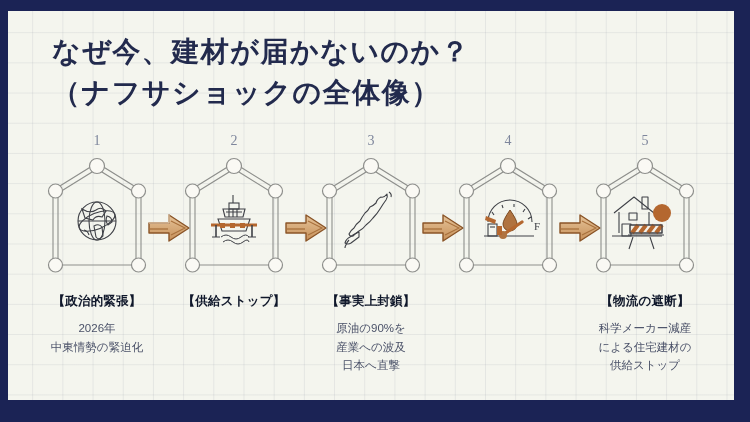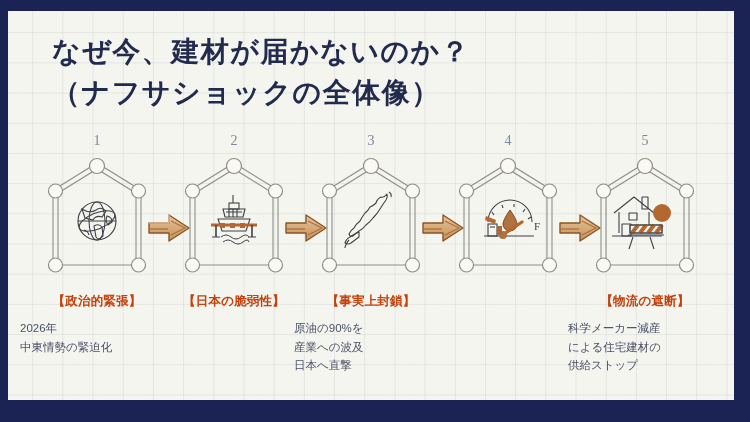--- a/index.html
+++ b/index.html
@@ -69,27 +69,27 @@
     position:absolute;
     top:76px;
     width:44px; height:44px;
   }
   .cap-title {
     position:absolute;
     top:160px; left:-10px; width:146px;
     text-align:center;
     font-size:12.5px;
     font-weight:bold;
-    color:#c2410c;
+    color:#0f172a;
     letter-spacing:0.2px;
   }
   .cap-body {
     position:absolute;
     top:186px; left:-14px; width:154px;
-    text-align:left;
+    text-align:center;
     font-size:11.5px;
     color:#4a5168;
     line-height:1.62;
     white-space:pre-line;
   }
 </style>
 </head>
 <body>
 
 <div id="slide">
@@ -191,21 +191,21 @@
             <path d="M18 46 q5 -4 10 0 t10 0 t8 0" stroke-width="1"></path>
             <path d="M20 51 q5 -4 10 0 t10 0 t6 0" stroke-width="1"></path>
           </g>
           <g fill="#b4672f">
             <rect x="17" y="32" width="5" height="5"></rect>
               <rect x="27" y="32" width="5" height="5"></rect>
             <rect x="37" y="32" width="5" height="5"></rect>
           </g>
         </svg>
       </div>
-      <div class="cap-title">【日本の脆弱性】</div>
+      <div class="cap-title">【供給ストップ】</div>
     </div>
 
     <div class="arrow" style="left:251px;">
       <svg width="44" height="44" viewBox="0 0 44 44">
         <g transform="translate(1,4)">
           <path d="M0 10 L20 10 L20 2 L40 15 L20 28 L20 20 L0 20 Z" fill="url(#wd1)" stroke="#8a5427" stroke-width="1.4" stroke-linejoin="round"></path>
           <path d="M0 16 L19 16" stroke="#a8703c" stroke-width="1.3"></path>
           <path d="M22 8 L36 15 L22 22" fill="none" stroke="#a8703c" stroke-width="1.1"></path>
         </g>
       </svg>

